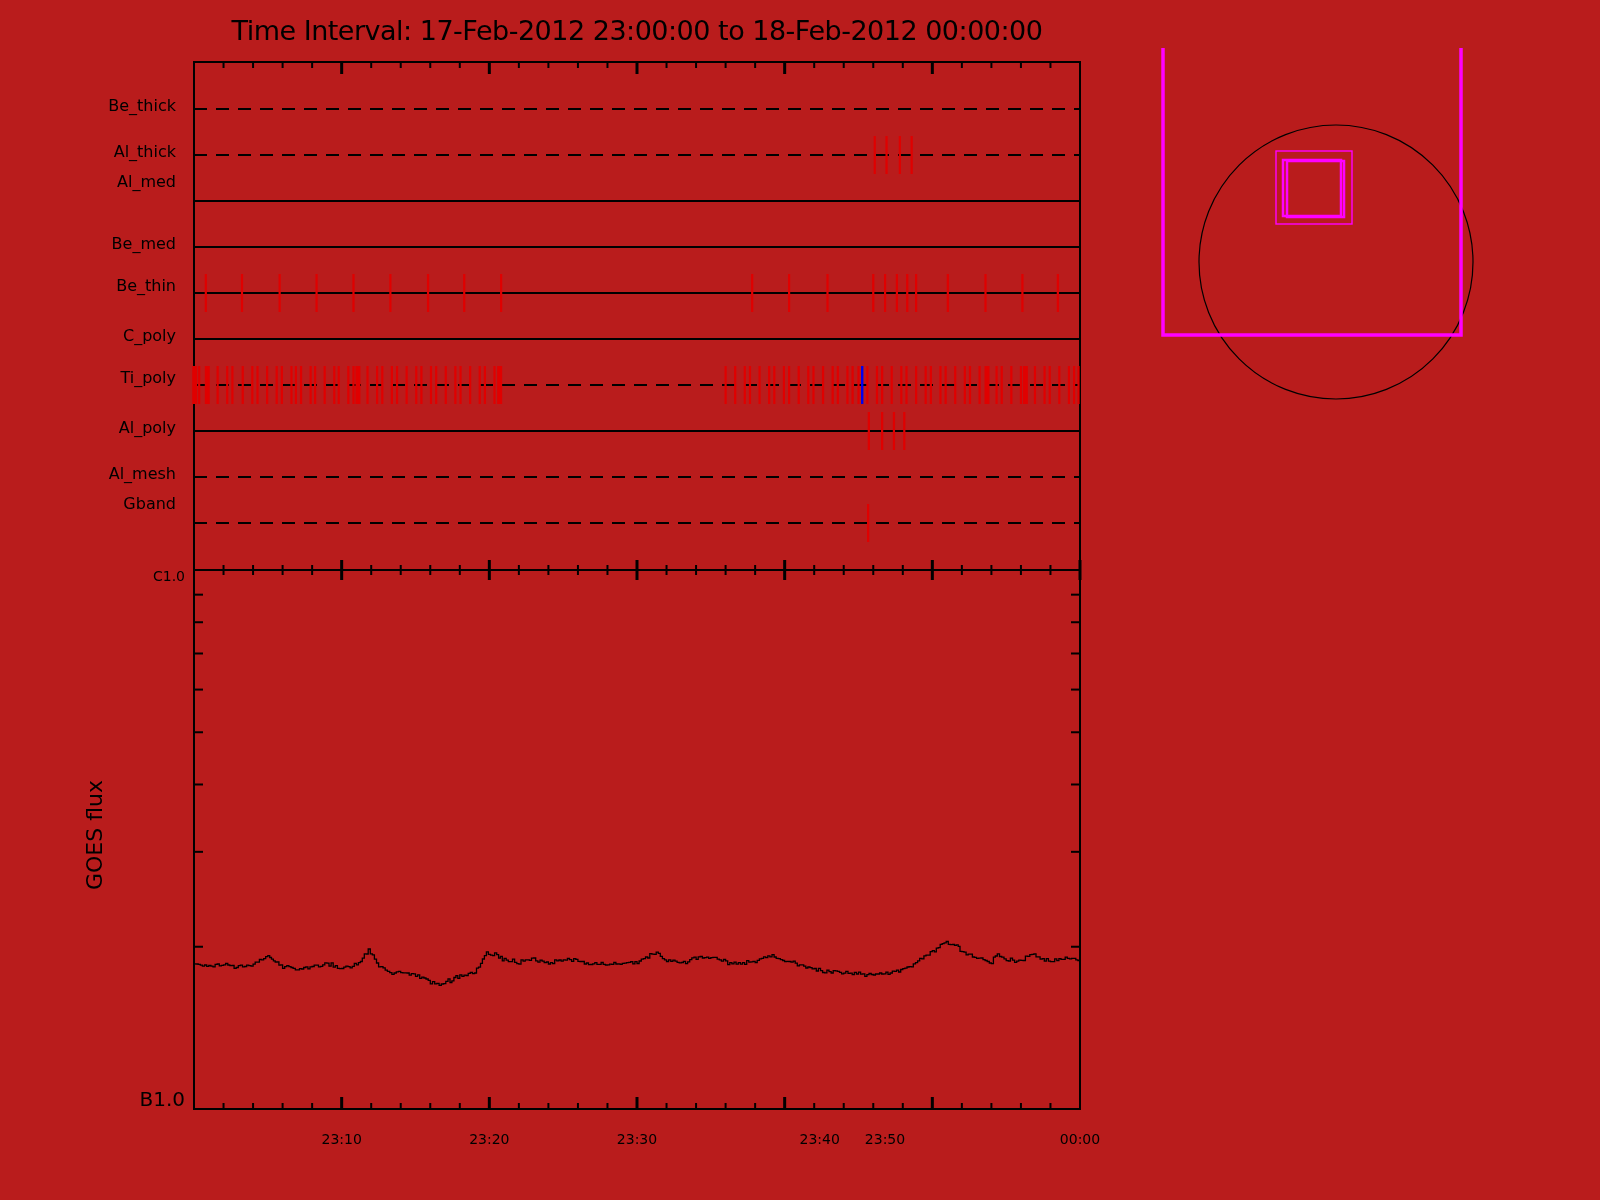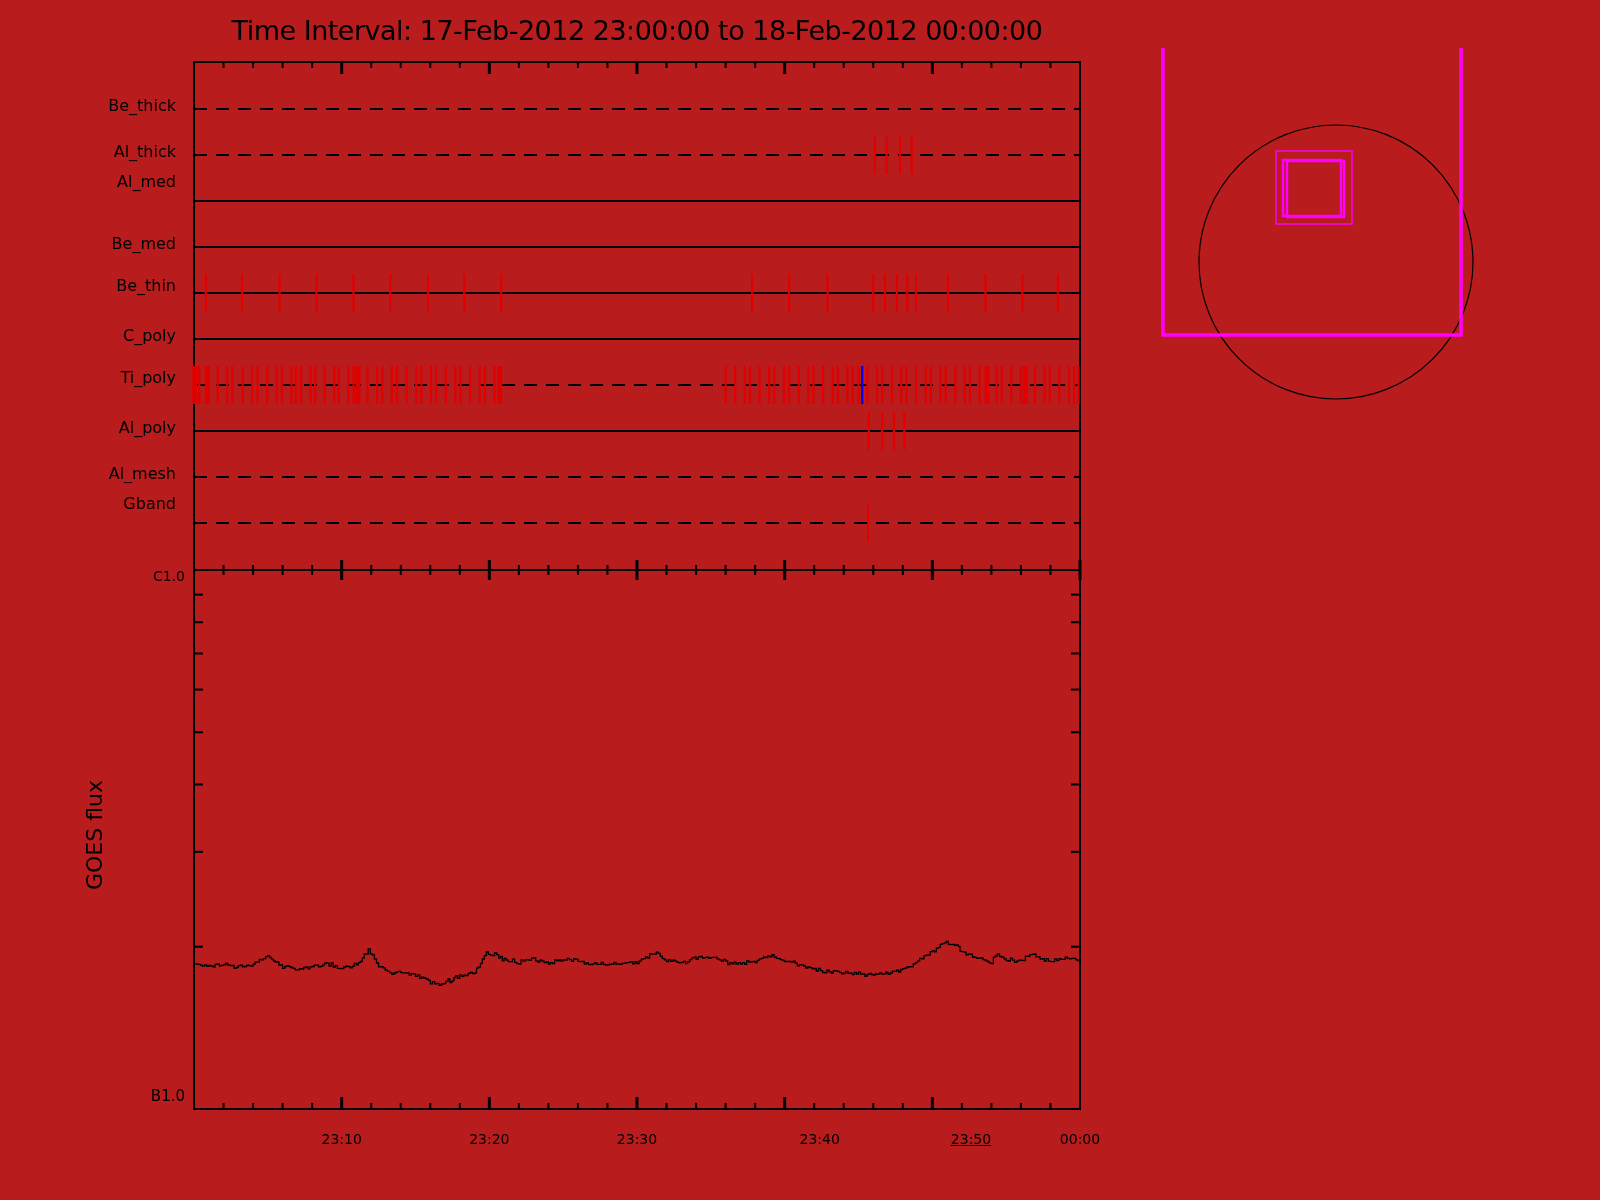--- a/index.html
+++ b/index.html
@@ -5,21 +5,21 @@
   html,body{margin:0;padding:0;background:#ffffff;}
   #screen{position:relative;width:1600px;height:1200px;background:#b91c1c;overflow:hidden;
           font-family:"DejaVu Sans","Liberation Sans",sans-serif;color:#000;}
   #plot-svg{position:absolute;left:0;top:0;}
   .txt{position:absolute;white-space:nowrap;line-height:1.1;}
   #title{left:194px;top:16px;width:886px;text-align:center;font-size:27px;letter-spacing:-0.5px;}
   #filter-labels{position:absolute;left:0;top:0;width:184px;height:570px;}
   .flabel{position:absolute;right:8px;font-size:16px;}
   #ylabel-goes{left:95px;top:835px;font-size:22px;transform:translate(-50%,-50%) rotate(-90deg);}
   #ytick-top{right:1415px;top:569px;font-size:14px;}
-  #ytick-bottom{right:1415px;top:1088px;font-size:15px;}
+  #ytick-bottom{right:1415px;top:1088px;font-size:20px;}
   .xtick-label{position:absolute;top:1131px;font-size:14px;transform:translateX(-50%);}
 </style>
 </head>
 <body>
 
 <div id="screen">
   <svg id="plot-svg" width="1600" height="1200" viewBox="0 0 1600 1200">
     <g id="g-top-panel">
         <rect x="194" y="62" width="886" height="508" fill="none" stroke="#000000" stroke-width="2"></rect>
         <line x1="223.53333333333333" y1="62" x2="223.53333333333333" y2="68" stroke="#000000" stroke-width="2"></line>
@@ -293,16 +293,16 @@
 
   <div id="ytick-top" class="txt">C1.0</div>
   <div id="ytick-bottom" class="txt">B1.0</div>
   <div id="ylabel-goes" class="txt">GOES flux</div>
 
   <div id="xtick-labels">
       <div class="xtick-label" style="left: 341.667px;">23:10</div>
       <div class="xtick-label" style="left: 489.333px;">23:20</div>
       <div class="xtick-label" style="left: 637px;">23:30</div>
       <div class="xtick-label" style="left: 784.667px; margin-left: 35px;">23:40</div>
-      <div class="xtick-label" style="left: 971px; text-decoration: underline;">23:50</div>
+      <div class="xtick-label" style="left: 885px;">23:50</div>
       <div class="xtick-label" style="left: 1080px;">00:00</div>
     </div>
 </div>
 
 </body></html>

